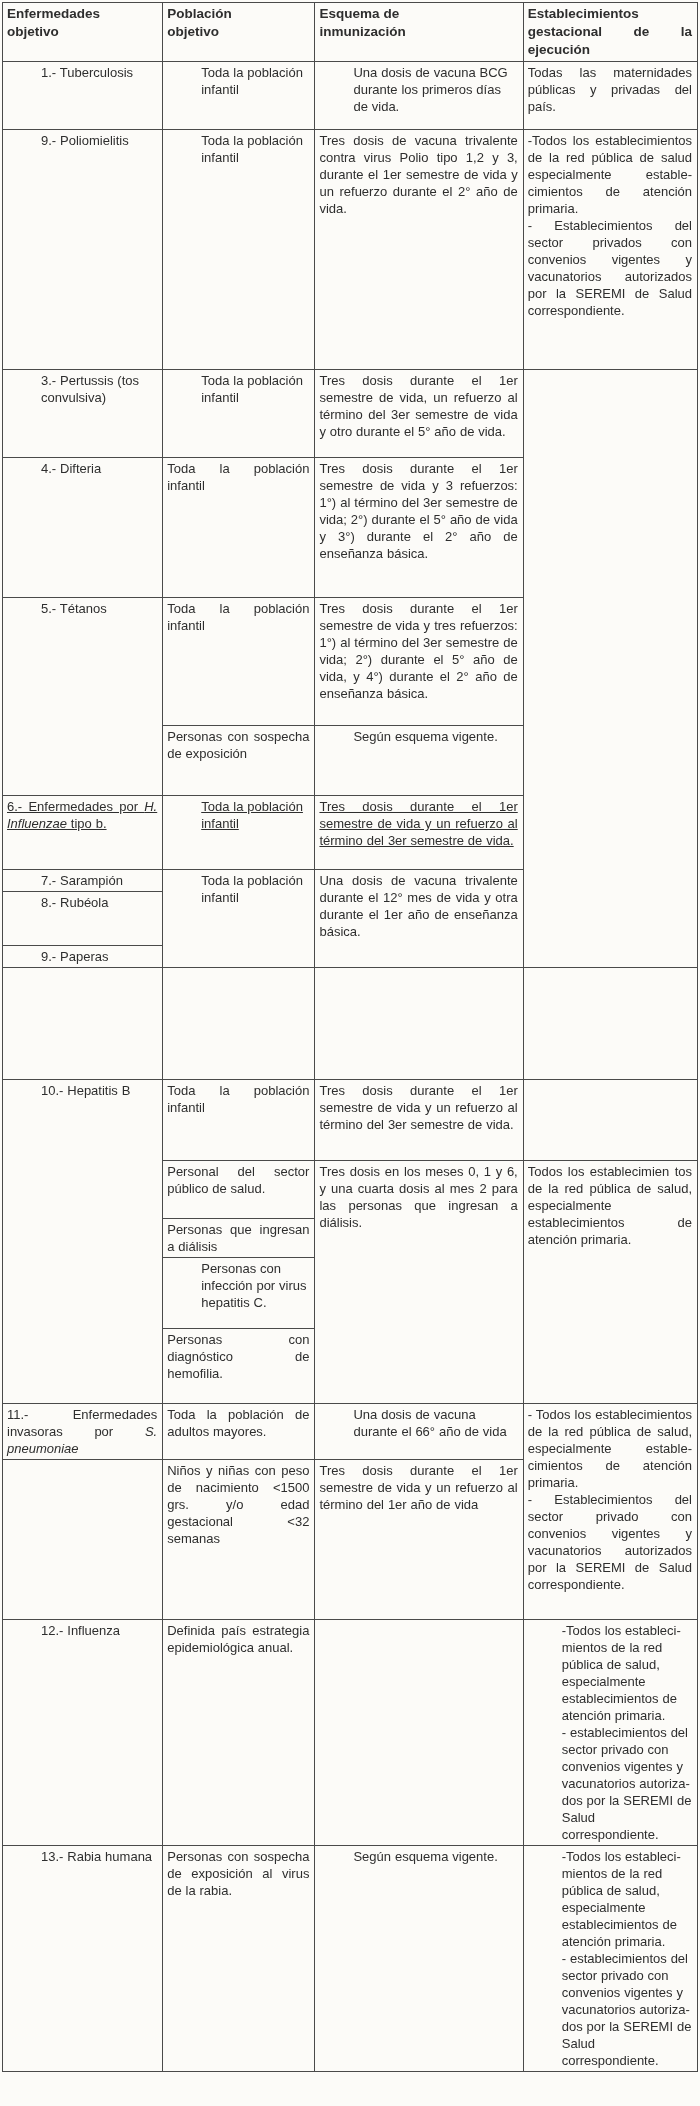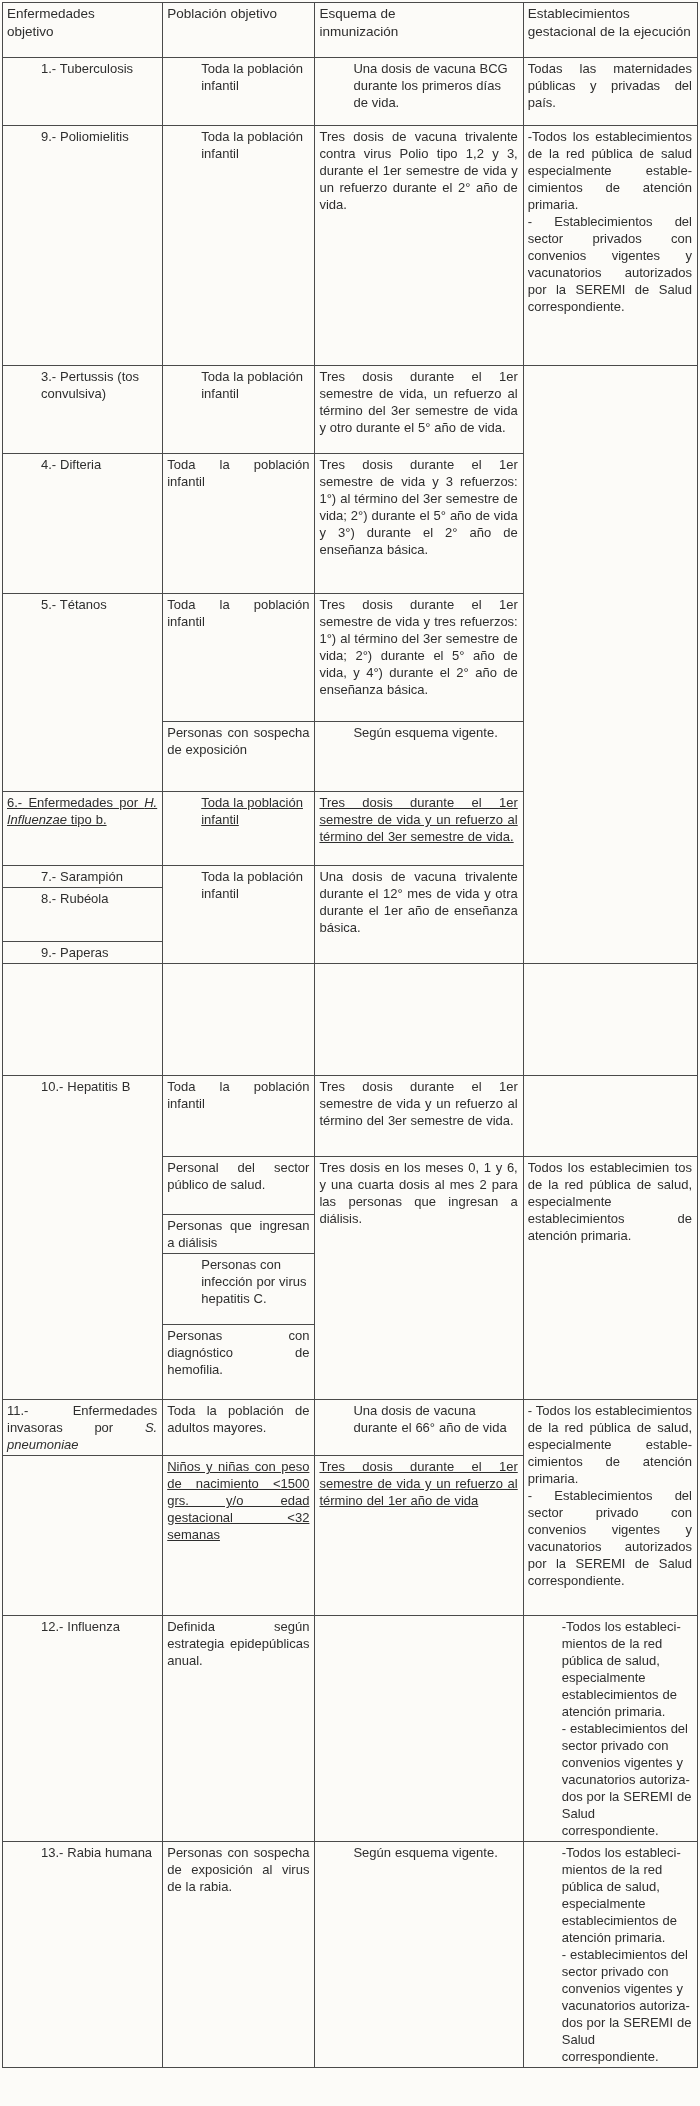--- a/index.html
+++ b/index.html
@@ -28,21 +28,21 @@
     padding:2px 5px 2px 4px;
     font-size:13px;
     line-height:17px;
     font-weight:normal;
     text-align:left;
     overflow:hidden;
     word-spacing:0.02em;
   }
   table.doc th{
     font-size:13.5px;
-    font-weight:normal;
+    font-weight:bold;
     line-height:18px;
   }
   .just{ text-align:justify; }
   .p{ text-align:justify; }
   .p.left{ text-align:left;margin-left:34px; }
   .p.gap{ }
   .hdr-narrow{ max-width:112px; }
   .it{ font-style:italic; }
   
   tr.h-hdr   { height:55px; }
@@ -56,21 +56,21 @@
   tr.h-r7    { height:19px; }
   tr.h-r8    { height:54px; }
   tr.h-r9    { height:22px; }
   tr.h-r10   { height:112px; }
   tr.h-r11a  { height:81px; }
   tr.h-r11b  { height:58px;padding-left:20px; }
   tr.h-r11c  { height:38px; }
   tr.h-r11d  { height:71px; }
   tr.h-r11e  { height:75px; }
   tr.h-r12a  { height:54px; }
-  tr.h-r12b  { height:160px;text-decoration:underline; }
+  tr.h-r12b  { height:160px; }
   tr.h-r13   { height:220px; }
   tr.h-r14   { height:210px; }
 </style>
 </head>
 <body>
 
 <div class="page">
   <table class="doc">
     <colgroup>
       <col style="width:160px">
@@ -279,21 +279,21 @@
       <td>
             <div class="p">Tres dosis durante el 1er semestre de vida y un refuerzo al término del 1er año de vida</div>
           </td>
     </tr>
 
     <tr class="h-r13">
       <td>
             <div class="p left">12.- Influenza</div>
           </td>
       <td>
-            <div class="p">Definida según estrategia epide­públicas anual.</div>
+            <div class="p">Definida país estrategia epide­miológica anual.</div>
           </td>
       <td></td>
       <td>
         <div class="p left">-Todos los estableci­mientos de la red públi­ca de salud, espe­cialmente estable­cimientos de atención primaria.</div>
         <div class="p left">- establecimientos del sector privado con convenios vigentes y vacunatorios autoriza­dos por la SEREMI de Salud correspondiente.</div>
       </td>
     </tr>
 
     <tr class="h-r14">
       <td>

